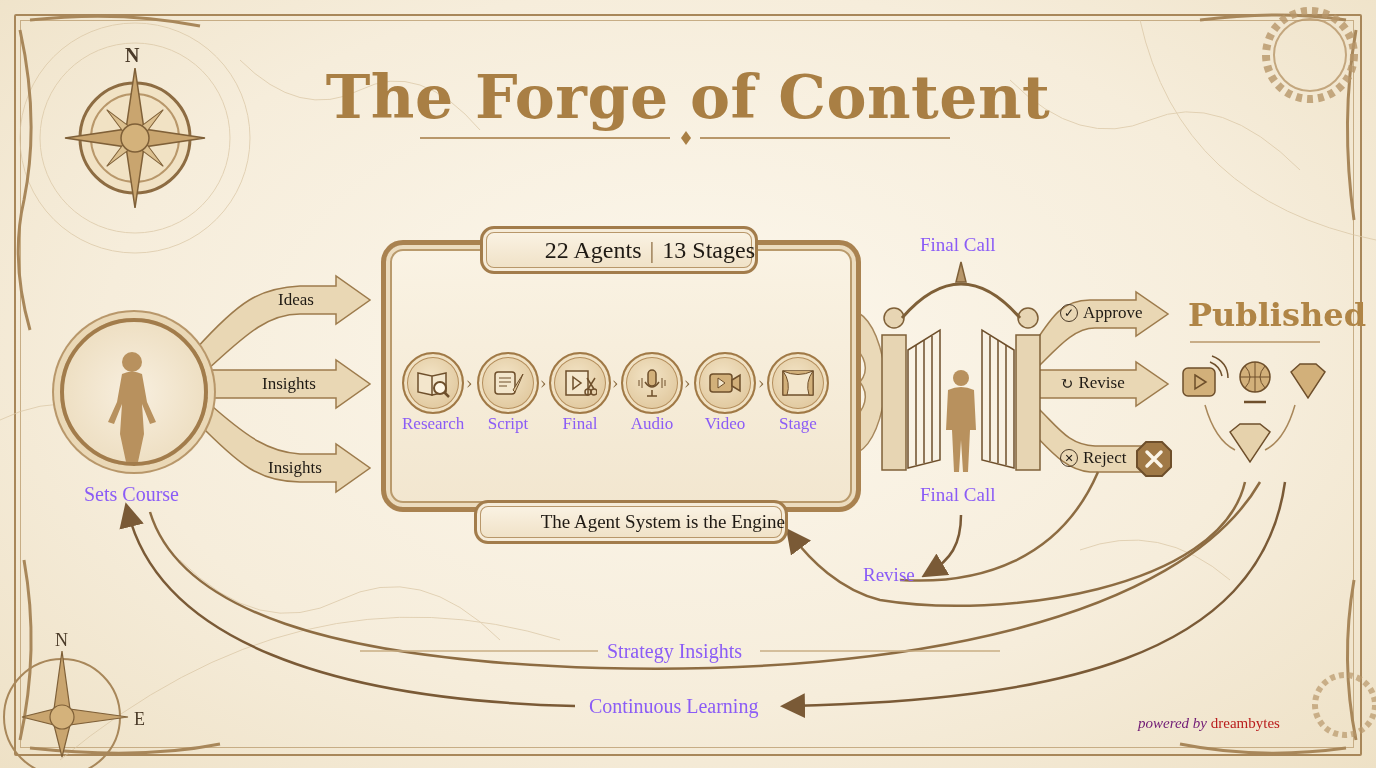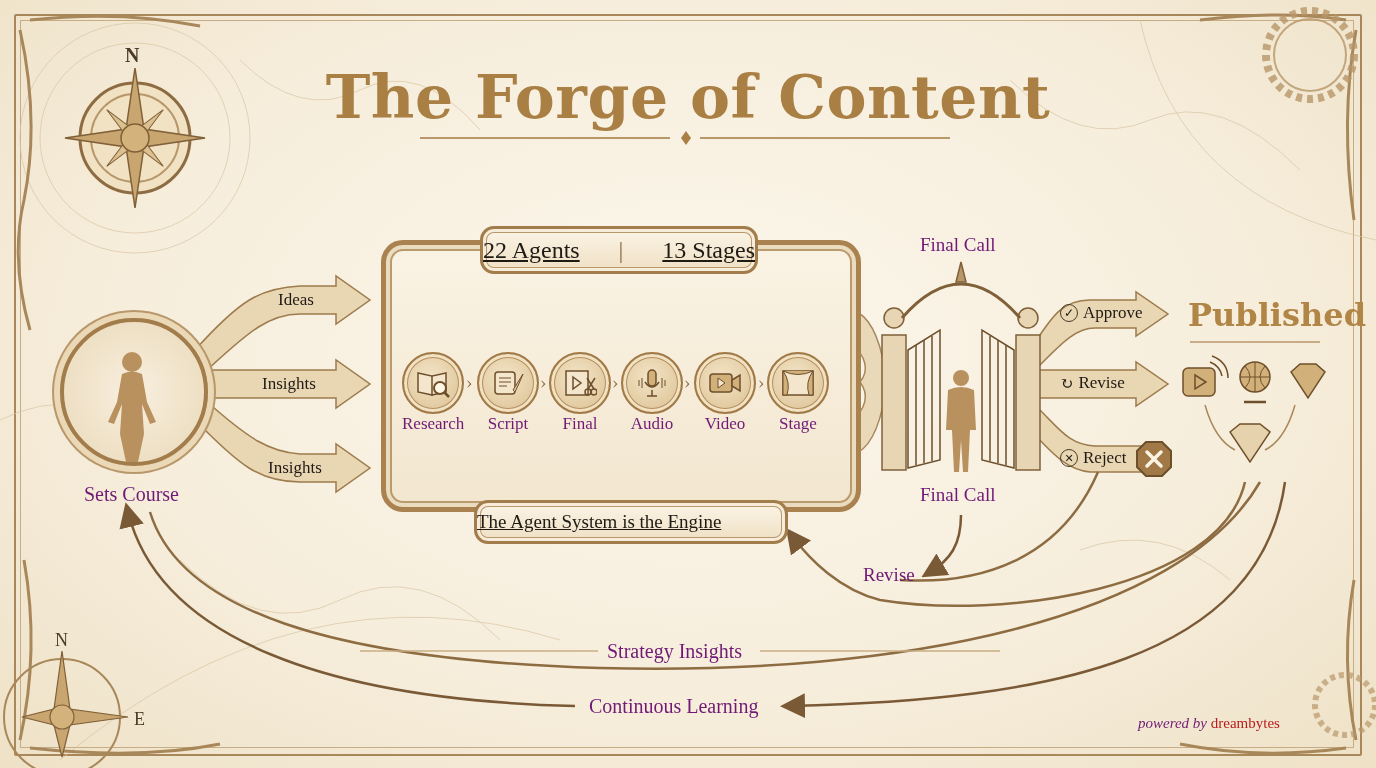--- a/index.html
+++ b/index.html
@@ -5,24 +5,24 @@
   html,body{margin:0;padding:0;}
   body{width:1376px;height:768px;overflow:hidden;position:relative;
     font-family:"DejaVu Serif","Liberation Serif",serif;
     background:radial-gradient(ellipse at 50% 45%,#fcf7ec 0%,#f6eddb 60%,#eee1c6 100%);}
   .abs{position:absolute;}
   .frame{position:absolute;left:14px;top:14px;width:1344px;height:738px;border:2px solid #a8875a;border-radius:2px;}
   .frame2{position:absolute;left:20px;top:20px;width:1332px;height:726px;border:1px solid #c7ad85;}
   svg.layer{position:absolute;left:0;top:0;}
   .title{position:absolute;left:0;width:1376px;top:62px;text-align:center;font-size:60px;font-weight:bold;color:#a97f44;letter-spacing:0.5px;
     font-family:"DejaVu Serif","Liberation Serif",serif;}
-  .lbl{position:absolute;font-family:"Liberation Serif","DejaVu Serif",serif;color:#701a75;white-space:nowrap;}
-  .plaque{position:absolute;display:flex;align-items:center;justify-content:space-between;
+  .lbl{position:absolute;font-family:"Liberation Serif","DejaVu Serif",serif;color:#8b5cf6;white-space:nowrap;}
+  .plaque{position:absolute;display:flex;align-items:center;justify-content:flex-end;
     background:linear-gradient(#fbf4e6,#efe0c4);border:3px solid #a27c4b;border-radius:14px;
-    box-shadow:inset 0 0 0 3px #f6ecd9,inset 0 0 0 4px #b8976a;color:#1f1a14;font-family:"Liberation Serif","DejaVu Serif",serif;text-decoration:underline;}
+    box-shadow:inset 0 0 0 3px #f6ecd9,inset 0 0 0 4px #b8976a;color:#1f1a14;font-family:"Liberation Serif","DejaVu Serif",serif;}
   .engine{position:absolute;left:381px;top:240px;width:470px;height:262px;border:5px solid #a98250;border-radius:22px;
     background:linear-gradient(#faf3e4,#f2e6cf);box-shadow:inset 0 0 0 4px #ecdcbf,inset 0 0 0 6px #b99a6c;}
   .stage{position:absolute;top:352px;width:62px;text-align:center;}
   .stage .circ{width:58px;height:58px;border-radius:50%;margin:0 auto;
     background:radial-gradient(circle at 45% 40%,#f3e4c6,#d9bd8e);border:2px solid #a07946;box-shadow:inset 0 0 0 3px #f1e2c4,inset 0 0 0 4px #b58f5d;
     display:flex;align-items:center;justify-content:center;}
   .stage .name{font-size:17px;}
   .sarrow{position:absolute;top:374px;color:#8a6a3f;font-size:16px;}
   .btxt{position:absolute;font-family:"Liberation Serif","DejaVu Serif",serif;font-size:17px;color:#1f1a14;}
   .pub{position:absolute;left:1188px;top:296px;font-size:32px;font-weight:bold;color:#b08546;font-family:"DejaVu Serif","Liberation Serif",serif;}

